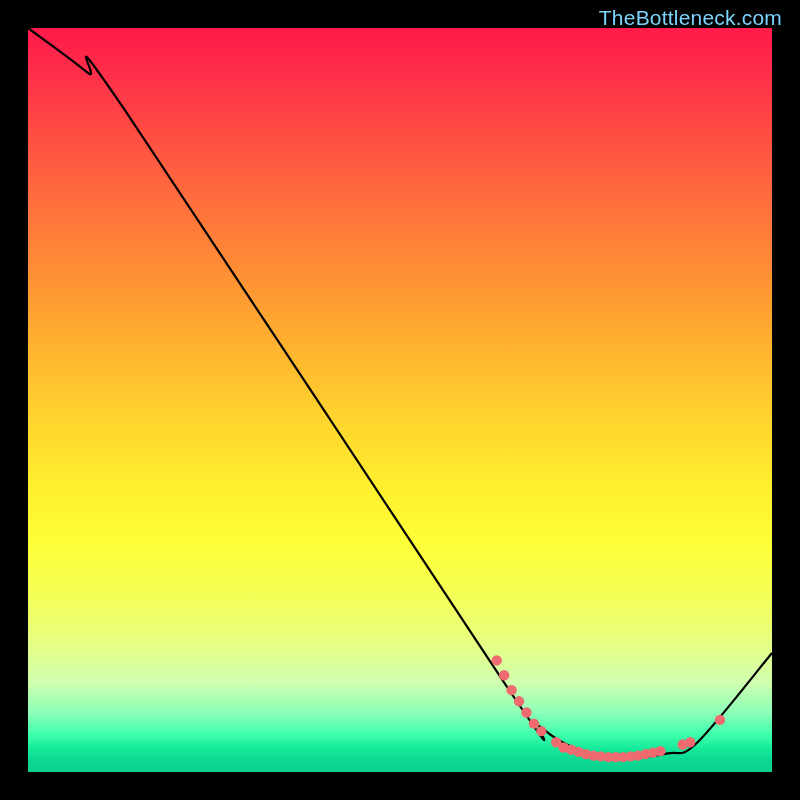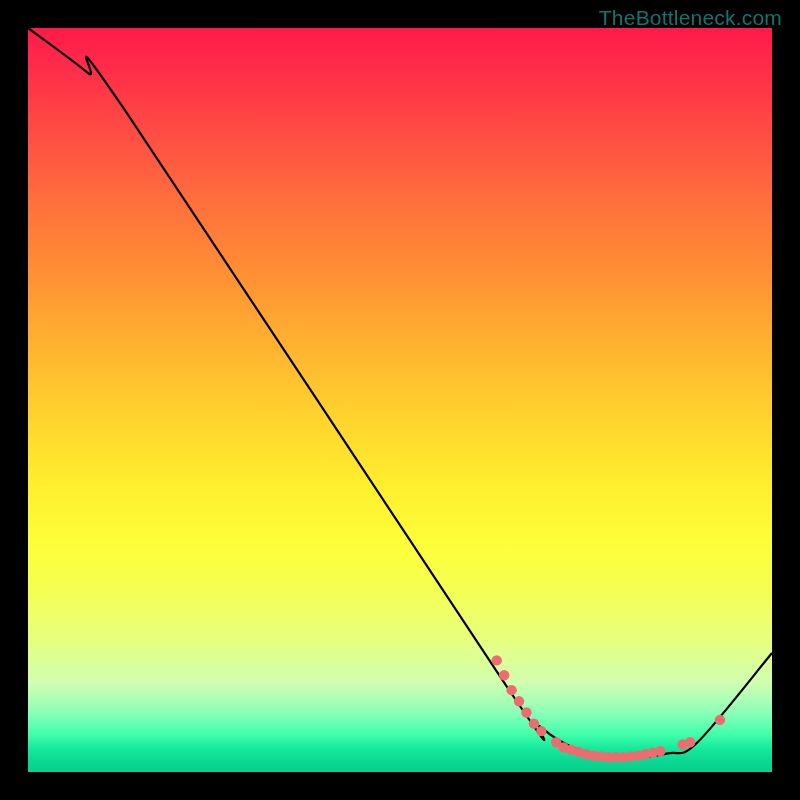--- a/index.html
+++ b/index.html
@@ -40,21 +40,21 @@
       #3effab 95%,
       #13e89a 97%,
       #0bd892 98.5%,
       #09d08e 100%
     );
   }
   .watermark {
     position: absolute;
     top: 6px;
     right: 18px;
-    color: #0f766e;
+    color: #7dd3fc;
     font-size: 21px;
     font-weight: 500;
     letter-spacing: 0.2px;
   }
   svg.curve {
     position: absolute;
     left: 0;
     top: 0;
     width: 744px;
     height: 744px;

